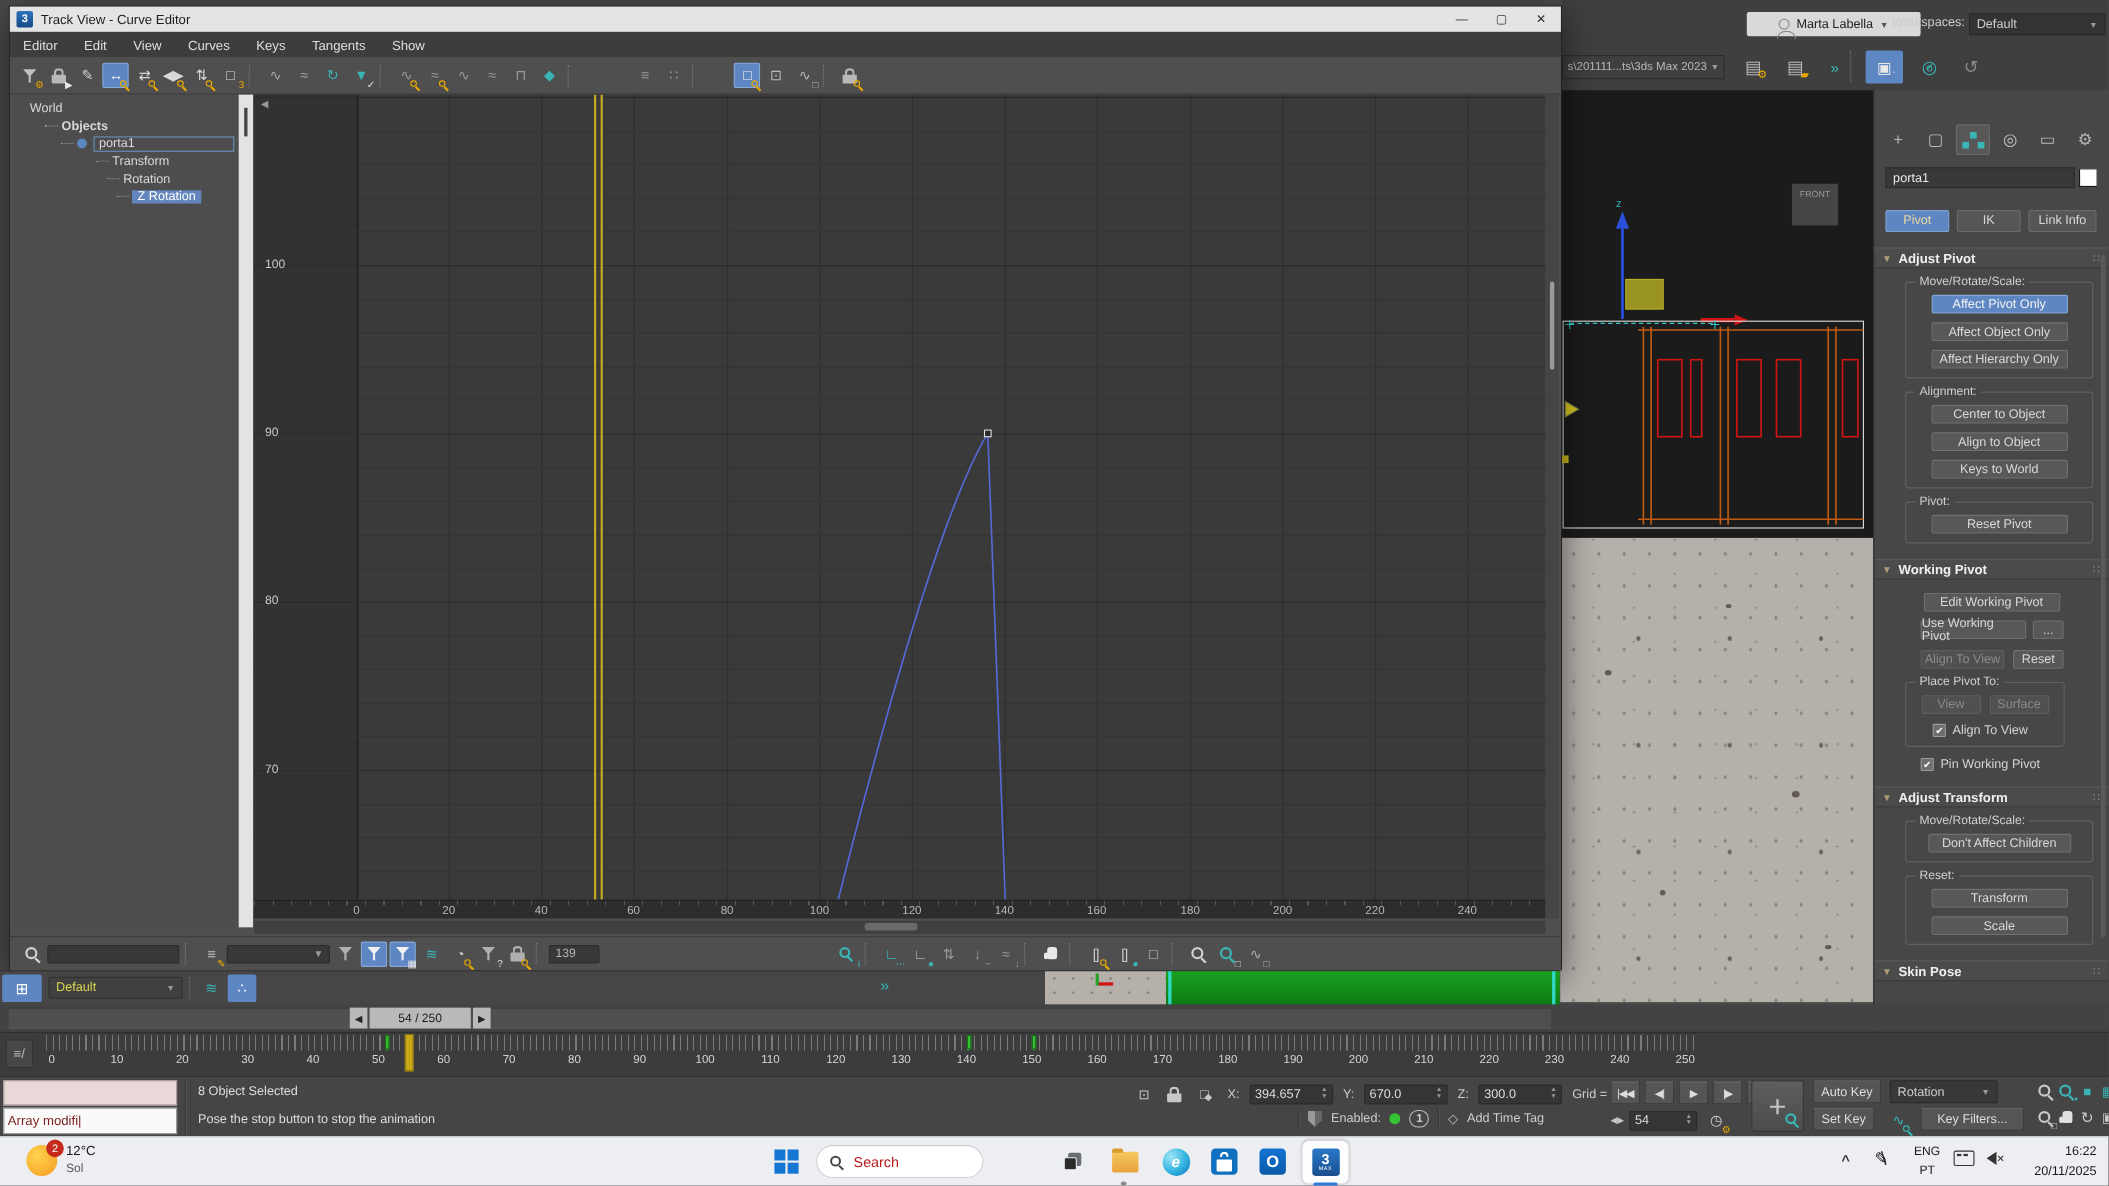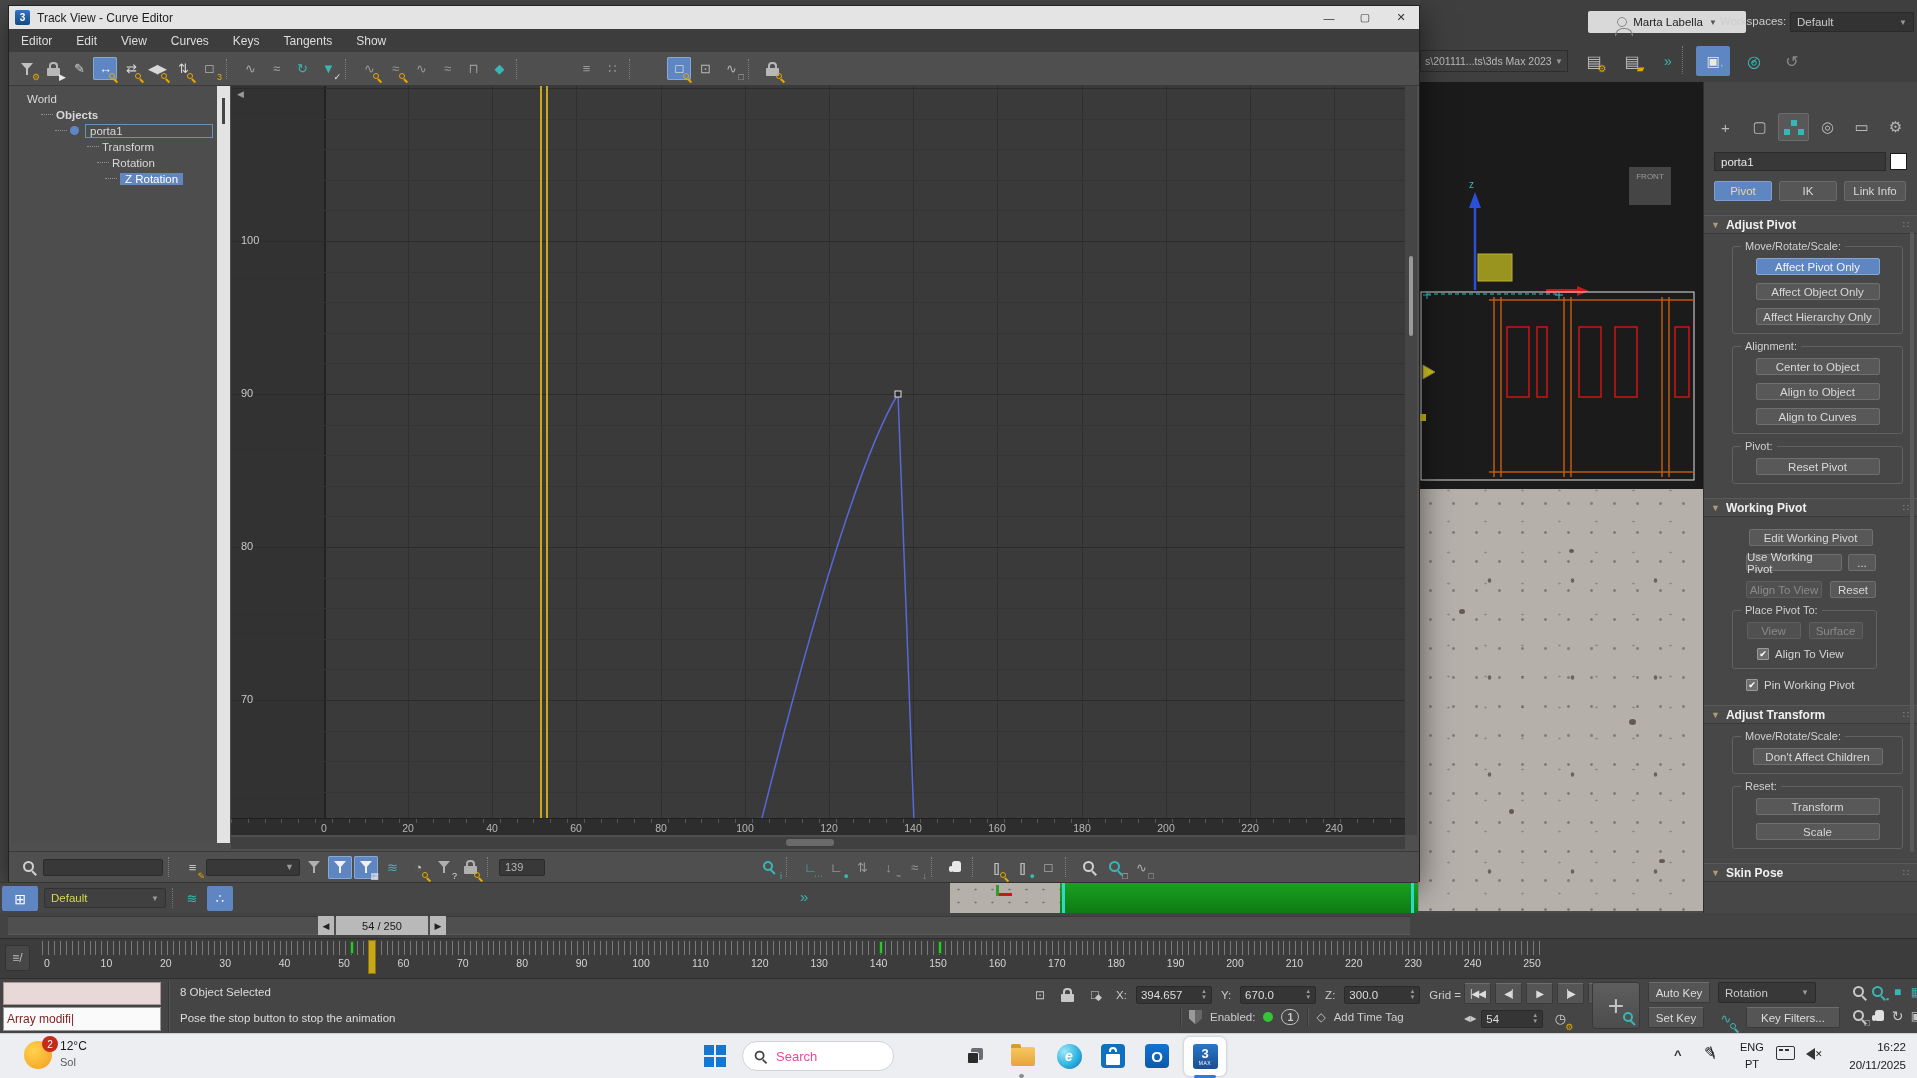--- a/index.html
+++ b/index.html
@@ -214,42 +214,42 @@
           <span class="htree"></span>
         </div>
         <div class="ptab">◎</div>
         <div class="ptab">▭</div>
         <div class="ptab">⚙</div>
       </div>
   <div class="prow" style="margin-top:10px">
     <div class="pfield">porta1</div>
     <div class="swatch"></div>
   </div>
-  <div class="prow" style="margin-top:10px;gap:7px">
+  <div class="prow" style="margin-top:20px;gap:7px">
     <div class="mbtn blue" style="width:58px">Pivot</div>
     <div class="mbtn" style="width:58px">IK</div>
     <div class="mbtn" style="width:62px">Link Info</div>
   </div>
 
   <div class="roll">
     <span class="rarr">▼</span>
     <span class="rtitle">Adjust Pivot</span>
     <span class="rgrip">∷</span>
   </div>
   <div class="grp">
         <span class="glab">Move/Rotate/Scale:</span>
     <div class="pbtn blue">Affect Pivot Only</div>
     <div class="pbtn">Affect Object Only</div>
     <div class="pbtn">Affect Hierarchy Only</div>
   </div>
   <div class="grp">
         <span class="glab">Alignment:</span>
     <div class="pbtn">Center to Object</div>
     <div class="pbtn">Align to Object</div>
-    <div class="pbtn">Align to Curves</div>
+    <div class="pbtn">Keys to World</div>
   </div>
   <div class="grp">
         <span class="glab">Pivot:</span>
     <div class="pbtn">Reset Pivot</div>
   </div>
 
   <div class="roll">
     <span class="rarr">▼</span>
     <span class="rtitle">Working Pivot</span>
     <span class="rgrip">∷</span>
@@ -804,21 +804,21 @@
   <div class="tbico" style="left:700px">
     <span style="display:grid;grid-template-columns:10px 10px;gap:2px">
         <span style="width:10px;height:10px;background:#1677d2"></span>
         <span style="width:10px;height:10px;background:#1677d2"></span>
         <span style="width:10px;height:10px;background:#1677d2"></span>
         <span style="width:10px;height:10px;background:#1677d2"></span>
       </span>
   </div>
   <div class="abs" style="left:742px;top:7px;width:152px;height:30px;background:#fff;border:1px solid #cfd2d8;border-radius:15px;display:flex;align-items:center;padding:0 10px;gap:8px">
     <span class="cm" style="color:#444;transform:scale(.9)"></span>
-    <span style="color:#ec4899;font-size:13px">Search</span>
+    <span style="color:#b91c1c;font-size:13px">Search</span>
   </div>
   <div class="tbico" style="left:960px">
     <span style="position:relative;width:16px;height:16px">
         <span style="position:absolute;left:4px;top:0;width:12px;height:12px;background:#6a6e74;border-radius:2px"></span>
         <span style="position:absolute;left:0;top:4px;width:12px;height:12px;background:#2b2b2b;border-radius:2px;border:1px solid #eceef2"></span>
       </span>
   </div>
   <div class="tbico" style="left:1008px">
     <span style="width:24px;height:19px;background:linear-gradient(#f6c860,#e8a33d);border-radius:2px;position:relative">
         <span style="position:absolute;left:0;top:-3px;width:10px;height:4px;background:#d99a2e;border-radius:2px 2px 0 0"></span>

